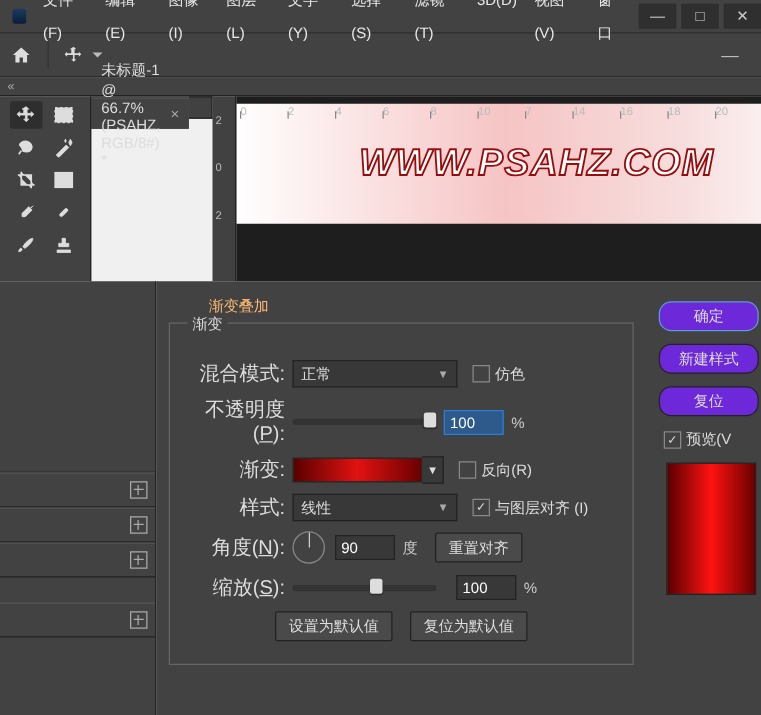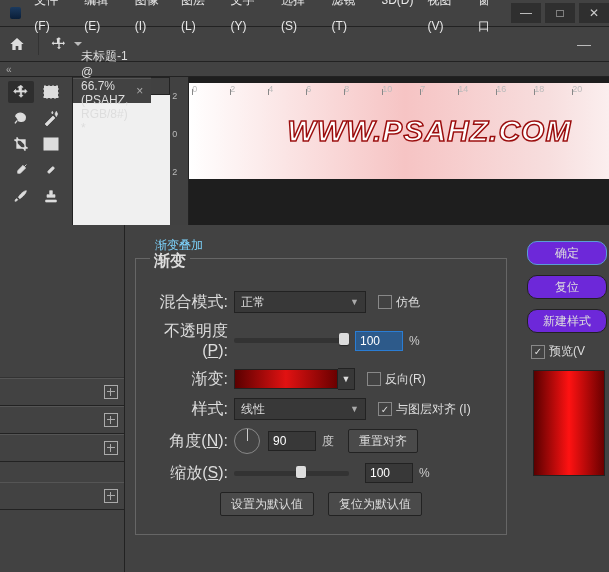--- a/index.html
+++ b/index.html
@@ -38,23 +38,23 @@
   .leftpanel{width:124px;background:#424242;height:350px;border-right:1px solid #222;}
   .lp-top{height:152px;border-bottom:1px solid #333;}
   .lp-row{height:26px;border-top:1px solid #555;border-bottom:1px solid #222;display:flex;align-items:center;justify-content:flex-end;padding-right:6px;}
   .plus{width:12px;height:12px;border:1px solid #aaa;position:relative;}
   .plus:before,.plus:after{content:"";position:absolute;background:#aaa;}
   .plus:before{left:5px;top:2px;width:1px;height:8px;}
   .plus:after{top:5px;left:2px;height:1px;width:8px;}
   .lp-gap{height:20px;}
   .dialog{flex:1;background:#424242;height:350px;display:flex;color:#ddd;}
   .dlg-main{flex:1;padding:12px 20px 0 10px;}
-  .dlg-title{font-size:12px;color:#7dd3fc;margin-left:20px;}
+  .dlg-title{font-size:12px;color:#fdba74;margin-left:32px;}
   .fieldset{border:1px solid #666;margin-top:4px;padding:14px 12px 18px 12px;}
-  .fs-legend{position:relative;top:-22px;left:2px;background:#424242;padding:0 4px;display:inline-block;font-size:16px;margin-bottom:-14px;font-weight:bold;}
+  .fs-legend{position:relative;top:-22px;left:2px;background:#424242;padding:0 4px;display:inline-block;font-size:12px;margin-bottom:-14px;}
   .row{display:flex;align-items:center;margin-bottom:8px;min-height:22px;}
   .lbl{width:80px;text-align:right;margin-right:6px;font-size:16px;color:#ddd;}
   .lbl .hk{text-decoration:underline;}
   .select{background:#383838;border:1px solid #222;height:20px;width:118px;display:flex;align-items:center;padding:0 6px;justify-content:space-between;font-size:12px;}
   .select .caret{font-size:9px;color:#aaa;}
   .checkbox{width:12px;height:12px;border:1px solid #888;margin-right:4px;display:inline-flex;align-items:center;justify-content:center;font-size:10px;color:#ddd;}
   .slider{width:115px;height:5px;background:#333;border-radius:2px;position:relative;margin-right:6px;}
   .slider .thumb{position:absolute;top:-5px;width:10px;height:12px;background:#ddd;border-radius:2px;box-shadow:0 1px 1px rgba(0,0,0,.4);}
   .numbox{width:38px;height:18px;background:#383838;border:1px solid #222;color:#fff;font-size:12px;padding:0 4px;display:flex;align-items:center;}
   .numbox.hl{border:1px solid #2a7dd4;color:#fff;background:#2d5a8a;}
@@ -309,22 +309,22 @@
 
         <div class="btnrow">
           <div class="btn">设置为默认值</div>
           <div class="btn">复位为默认值</div>
         </div>
       </div>
     </div>
 
     <div class="dlg-side">
       <div class="rbtn primary">确定</div>
+      <div class="rbtn">新建样式</div>
       <div class="rbtn">复位</div>
-      <div class="rbtn">新建样式</div>
       <div class="prevck">
         <span class="checkbox">✓</span>
         <span>预览(V</span>
       </div>
       <div class="bigprev"></div>
     </div>
   </div>
 </div>
 
 </body></html>

